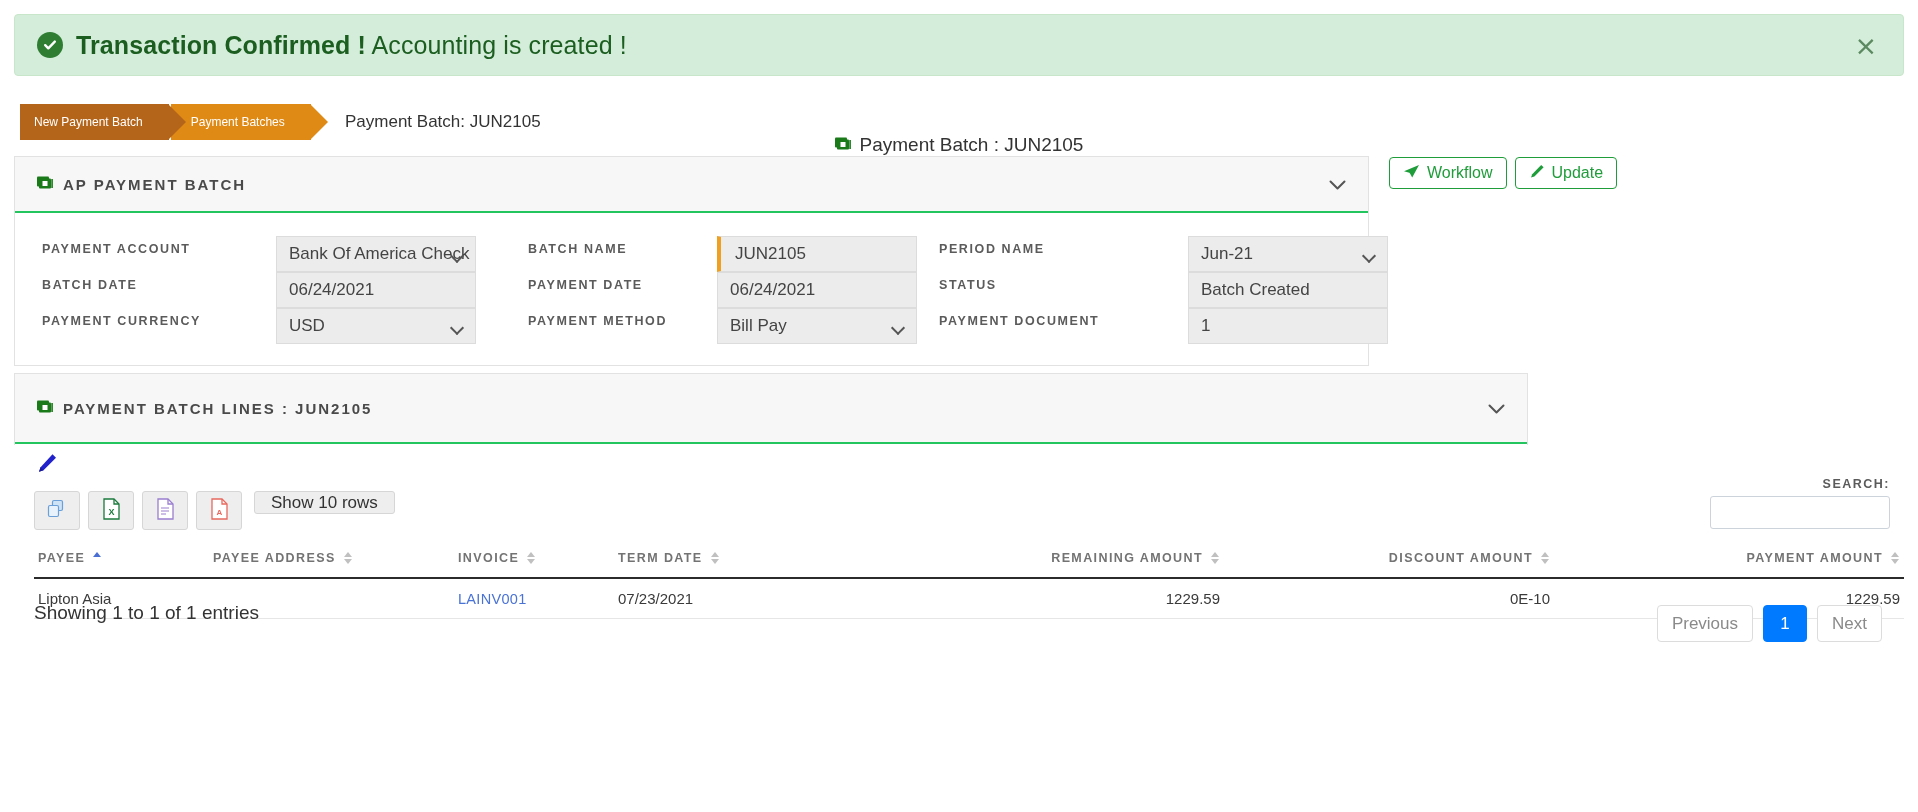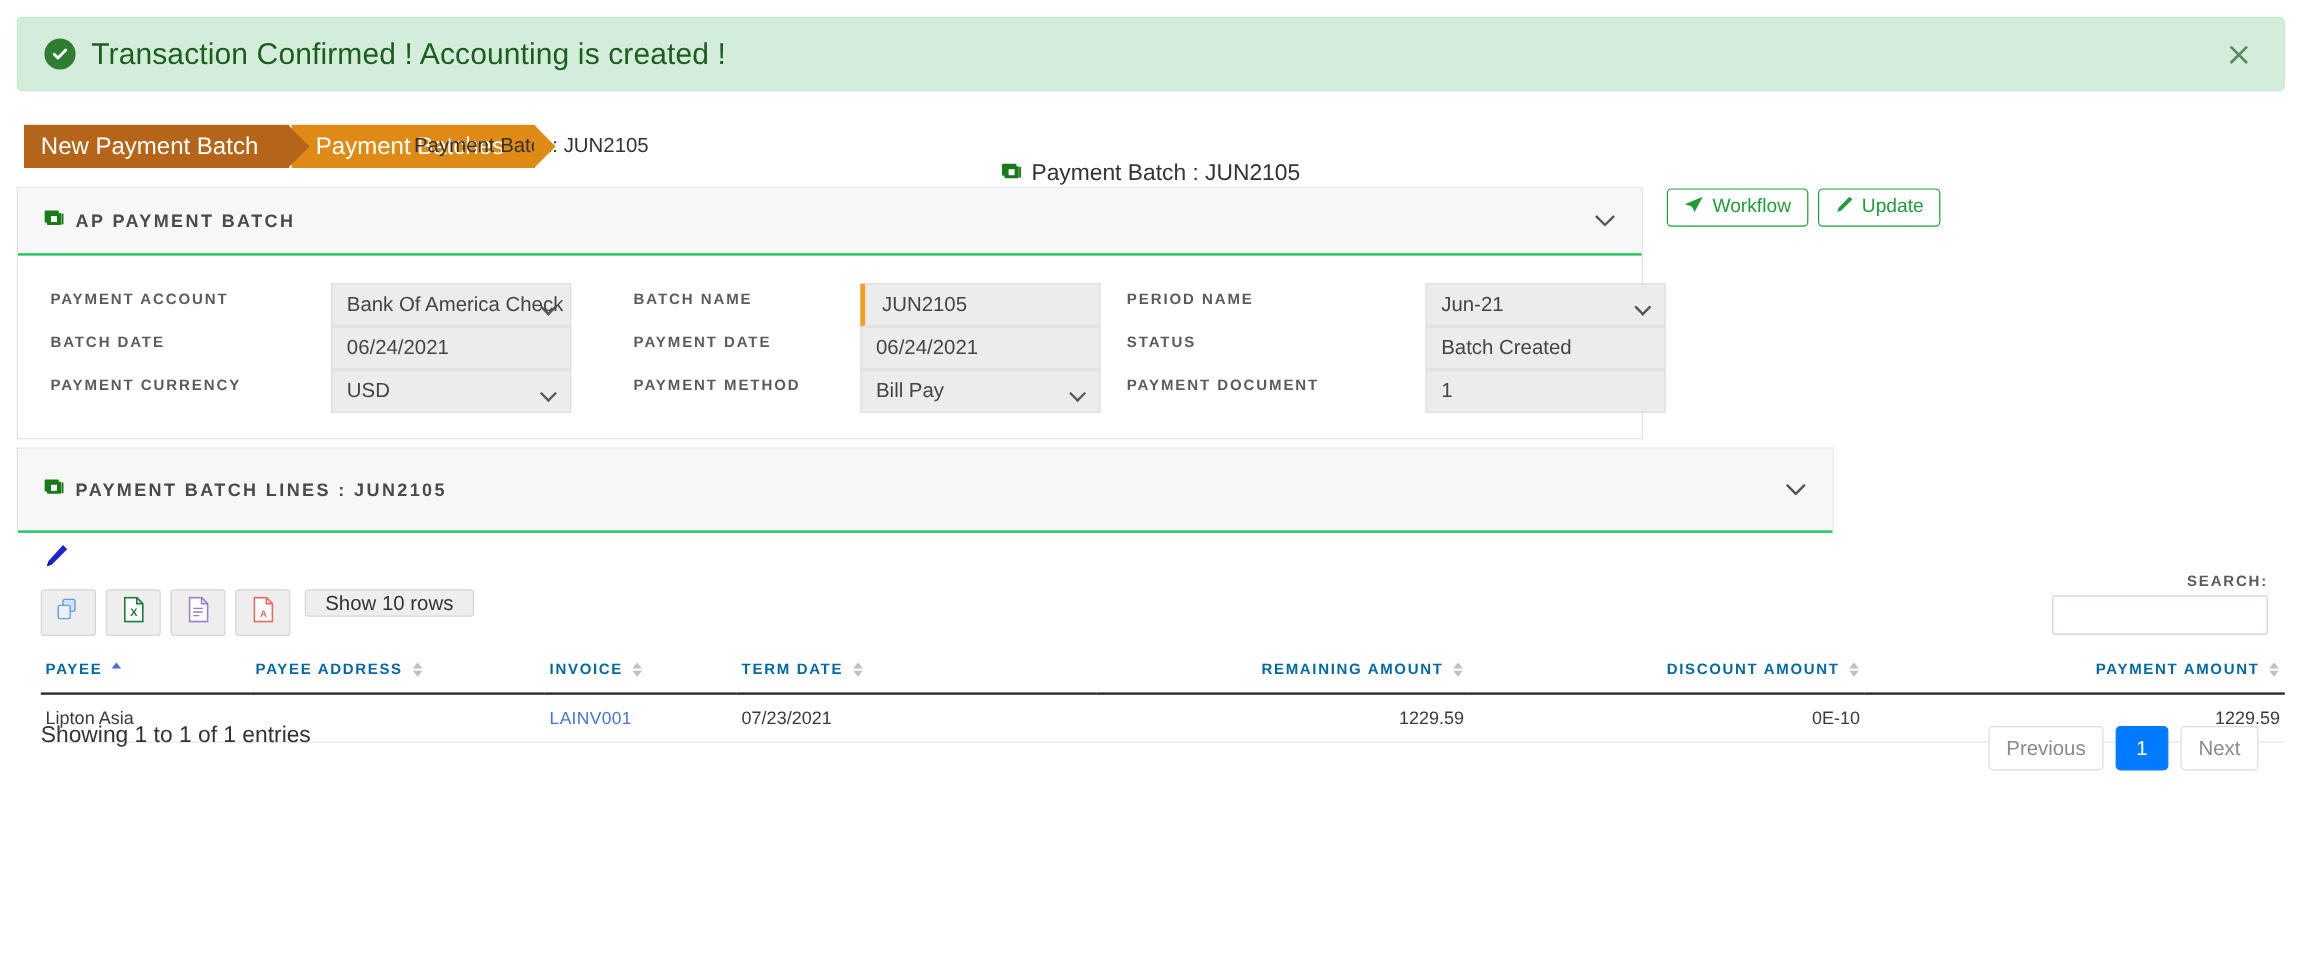--- a/index.html
+++ b/index.html
@@ -24,36 +24,36 @@
     padding: 0 22px;
   }
   .alert-check {
     width: 26px; height: 26px; border-radius: 50%;
     background: #2e7d32;
     display: flex; align-items: center; justify-content: center;
     flex: 0 0 auto; margin-right: 13px;
   }
   .alert-check svg { display:block; }
   .alert-text { font-size: 25px; color: #1b5e20; letter-spacing: .1px; }
-  .alert-text b { font-weight: 400; }
+  .alert-text b { font-weight: 700; }
   .alert-text span.light { font-weight: 400; }
   .alert-close {
     margin-left: auto;
     font-size: 27px; line-height: 1;
     color: #5c8a60; cursor: pointer;
     font-family: "DejaVu Sans", sans-serif;
     padding: 0 4px;
   }
 
   
   .crumbs { position: absolute; left: 20px; top: 104px; height: 36px; display: flex; align-items: stretch; }
   .crumb {
     position: relative;
     display: flex; align-items: center;
-    color: #fff; font-size: 20px;
+    color: #fff; font-size: 12px;
     padding: 0 26px 0 14px;
     height: 36px;
   }
   .crumb.c1 { background: #b4651a; }
   .crumb.c2 { background: #e08a16; margin-left: 2px; padding-left: 20px; }
   .crumb.c1:after, .crumb.c2:after {
     content: ""; position: absolute; right: -17px; top: 0;
     width: 0; height: 0;
     border-top: 18px solid transparent;
     border-bottom: 18px solid transparent;
@@ -196,21 +196,21 @@
     background: #fff;
     outline: none;
     font-size: 15px;
     padding: 0 8px;
     font-family: "Liberation Sans", sans-serif;
   }
 
   
   table.dt { position: absolute; left: 20px; top: 100px; width: 1870px; border-collapse: collapse; }
   table.dt thead th {
-    font-size: 12.5px; font-weight: 700; color: #0369a1;
+    font-size: 12.5px; font-weight: 700; color: #737373;
     letter-spacing: 1.4px;
     padding: 6px 4px 12px 4px;
     border-bottom: 2px solid #2b2b2b;
     white-space: nowrap;
     vertical-align: bottom;
   }
   th.l { text-align: left; }
   th.r { text-align: right; }
   .sortwrap { display: inline-flex; align-items: center; }
   .srt { display: inline-block; margin-left: 8px; position: relative; width: 9px; height: 14px; vertical-align: middle;}

